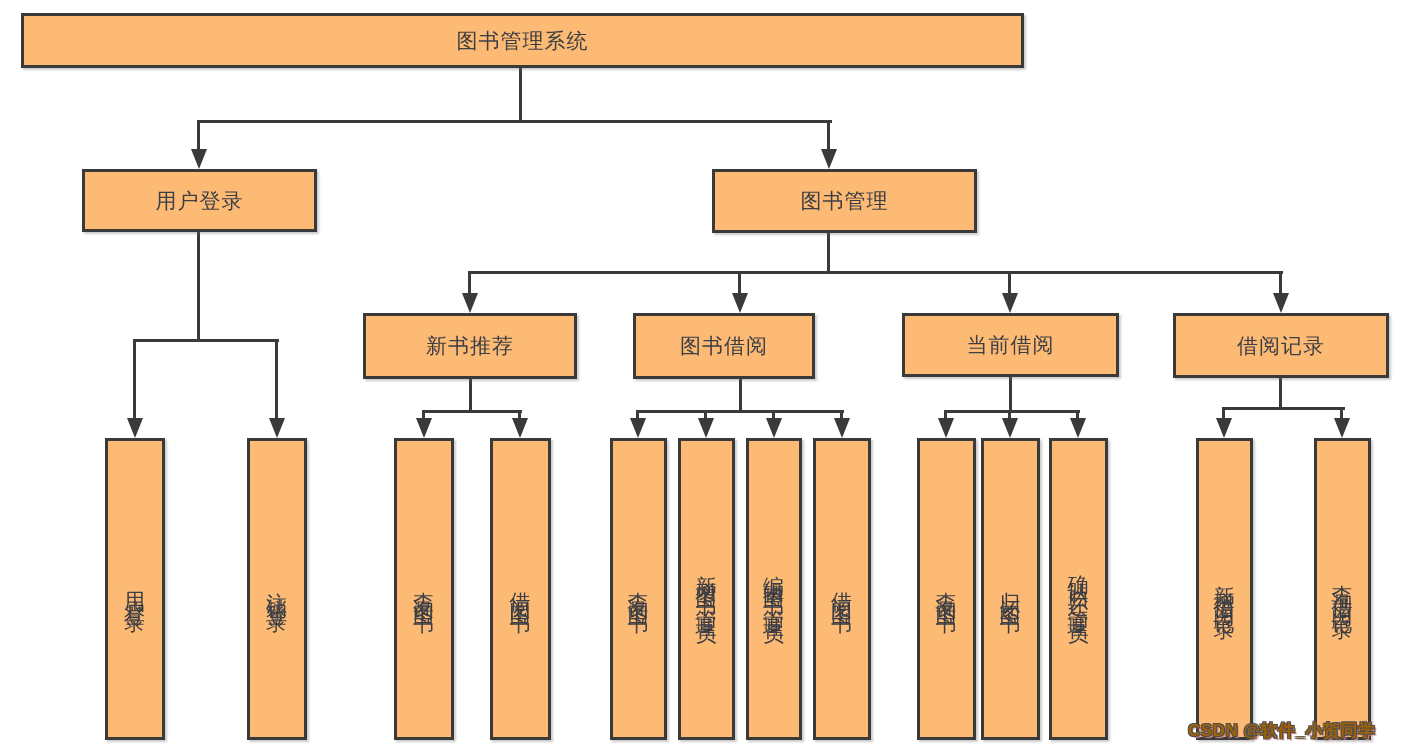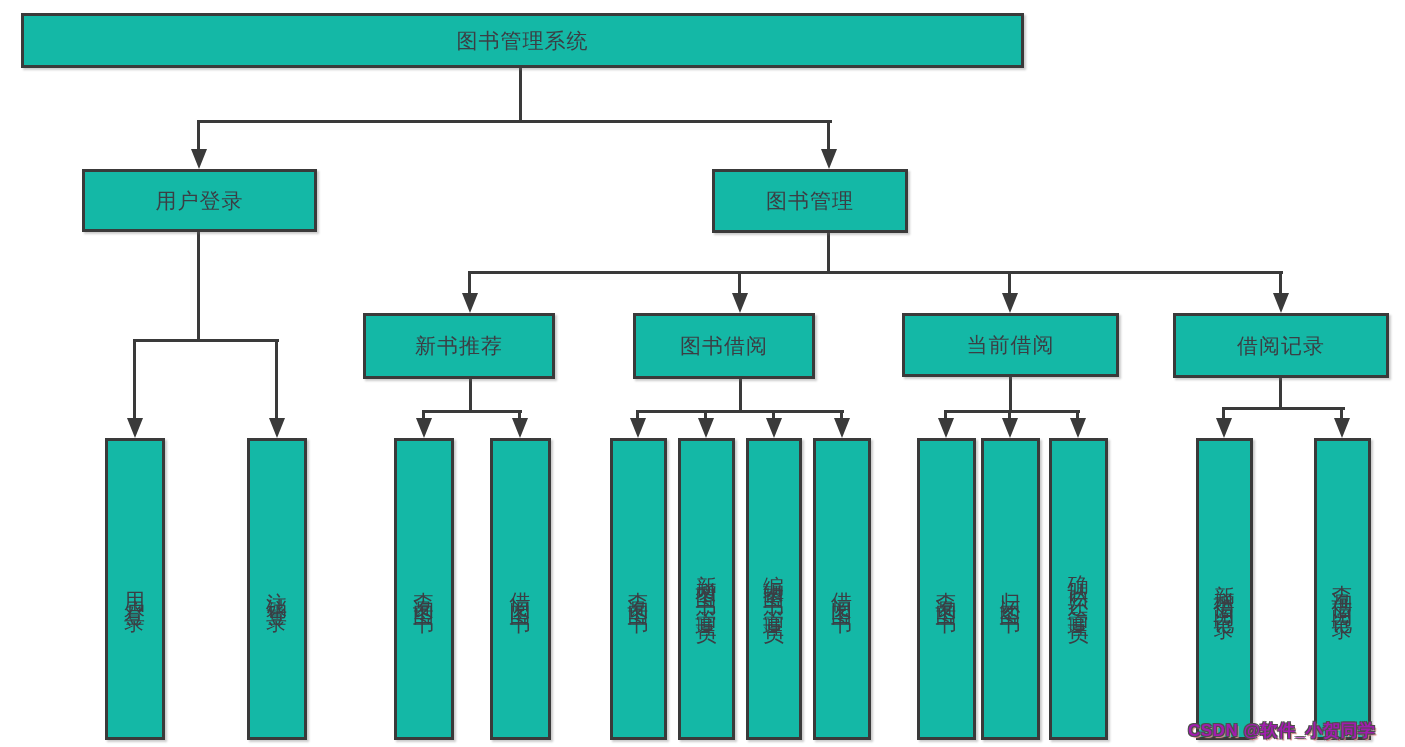--- a/index.html
+++ b/index.html
@@ -12,21 +12,21 @@
     position:relative;
     width:1405px;height:747px;
     background:var(--bg);
     font-family:"Liberation Sans","DejaVu Sans",sans-serif;
     overflow:hidden;
   }
   .node{
     position:absolute;
     box-sizing:border-box;
     border:3px solid var(--line);
-    background:#14b8a6;
+    background:#fdba74;
     display:flex;align-items:center;justify-content:center;
     color:var(--text);
     font-size:21px;
     letter-spacing:1px;
     z-index:2;
     box-shadow:2px 2px 2px rgba(110,110,110,0.35);
   }
   .vnode{
     writing-mode:vertical-rl;
     text-orientation:mixed;
@@ -37,21 +37,21 @@
   .hline{height:3px;}
   .vline{width:3px;}
   .arrow{position:absolute;width:16px;z-index:1;}
   .arrow .shaft{position:absolute;left:6px;top:0;width:3px;height:calc(100% - 18px);background:var(--line);}
   .arrow .head{position:absolute;left:0;bottom:0;width:0;height:0;
     border-left:8px solid transparent;border-right:8px solid transparent;
     border-top:20px solid var(--line);}
   .watermark{
     position:absolute;left:1188px;top:719px;
     font-size:17px;font-weight:bold;letter-spacing:0.5px;
-    color:#a21caf;z-index:10;white-space:nowrap;
+    color:#a16207;z-index:10;white-space:nowrap;
     text-shadow:
       -1px -1px 0 #4e4e4e, 1px -1px 0 #4e4e4e,
       -1px  1px 0 #4e4e4e, 1px  1px 0 #4e4e4e,
        2px  2px 1px #d98c8c;
   }
 </style>
 </head>
 <body>
 
 <div class="canvas">
@@ -67,21 +67,21 @@
       <div class="head"></div>
     </div>
   <div class="arrow" style="left:821px;top:120px;height:49px">
       <div class="shaft"></div>
       <div class="head"></div>
     </div>
 
   <div class="node" style="left:82px;top:169px;width:235px;height:63px">
     <span>用户登录</span>
   </div>
-  <div class="node" style="left:712px;top:169px;width:196px;height:64px">
+  <div class="node" style="left:712px;top:169px;width:265px;height:64px">
     <span>图书管理</span>
   </div>
 
   <div class="vline" style="left:197px;top:231px;height:110px"></div>
   <div class="hline" style="left:133px;top:339px;width:146px"></div>
   <div class="arrow" style="left:127px;top:339px;height:99px">
       <div class="shaft"></div>
       <div class="head"></div>
     </div>
   <div class="arrow" style="left:269px;top:339px;height:99px">
@@ -101,21 +101,21 @@
     </div>
   <div class="arrow" style="left:1002px;top:271px;height:42px">
       <div class="shaft"></div>
       <div class="head"></div>
     </div>
   <div class="arrow" style="left:1273px;top:271px;height:42px">
       <div class="shaft"></div>
       <div class="head"></div>
     </div>
 
-  <div class="node" style="left:363px;top:313px;width:192px;height:66px">
+  <div class="node" style="left:363px;top:313px;width:214px;height:66px">
     <span>新书推荐</span>
   </div>
   <div class="node" style="left:633px;top:313px;width:182px;height:66px">
     <span>图书借阅</span>
   </div>
   <div class="node" style="left:1173px;top:313px;width:216px;height:65px">
     <span>借阅记录</span>
   </div>
   <div class="node" style="left:902px;top:313px;width:217px;height:64px">
     <span>当前借阅</span>

